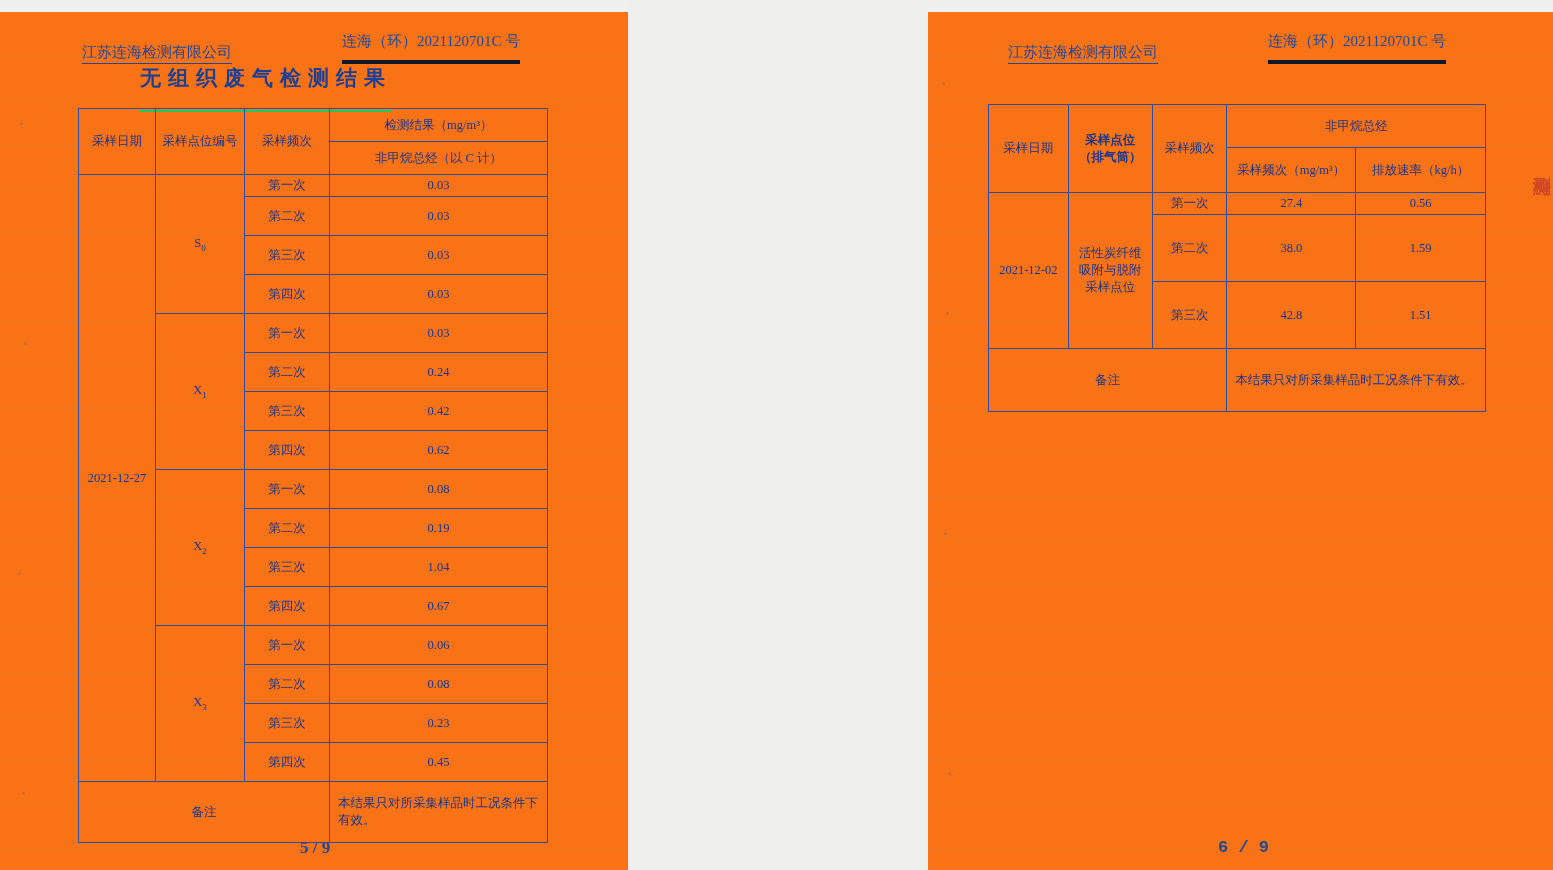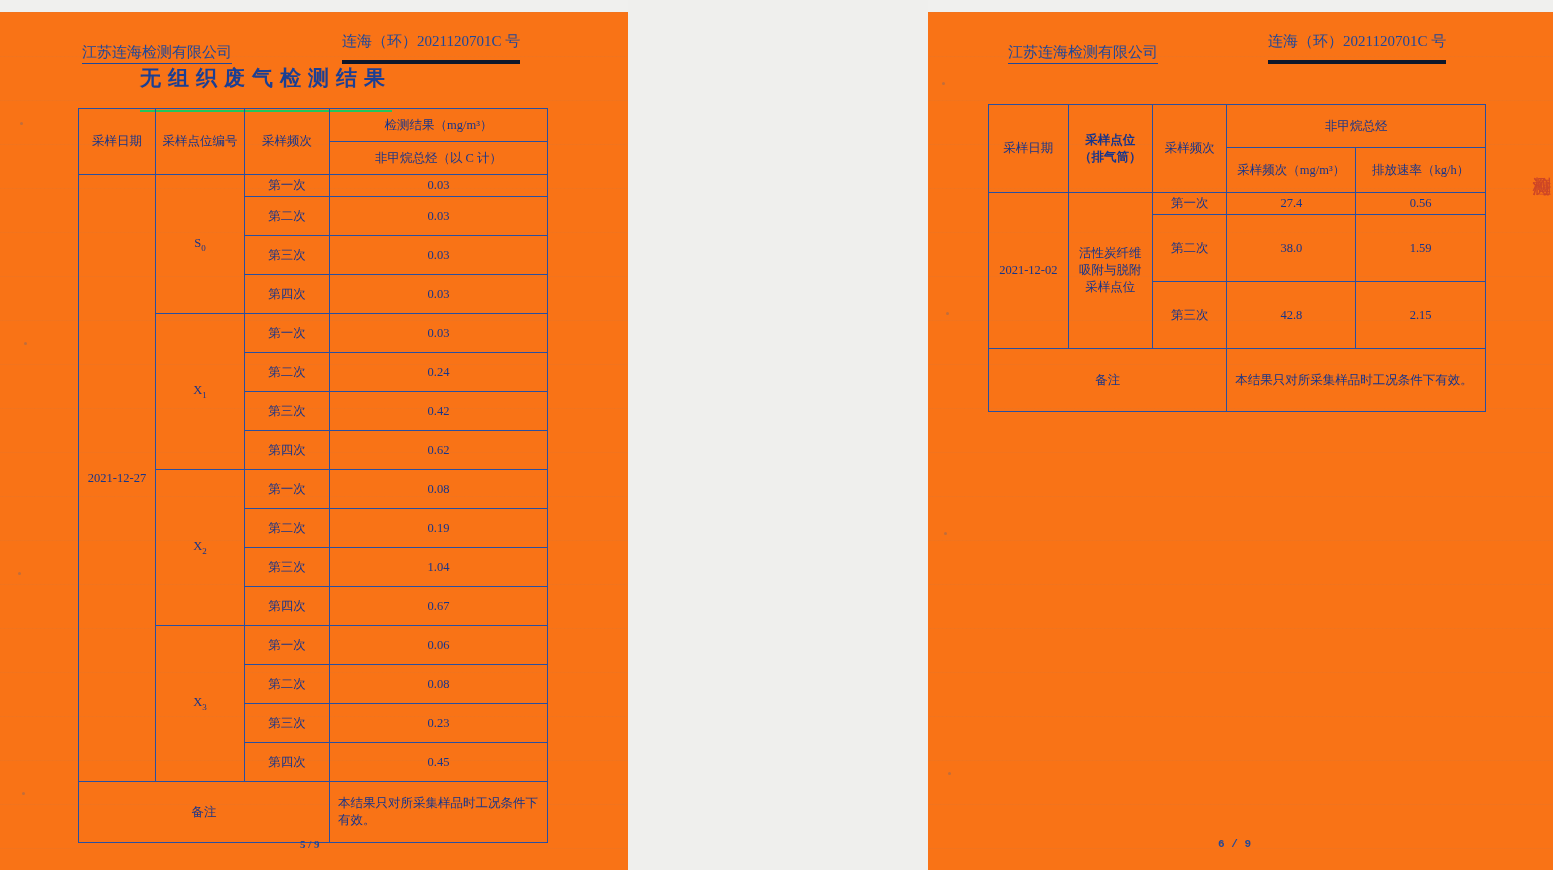--- a/index.html
+++ b/index.html
@@ -54,21 +54,21 @@
     text-align:center;
     vertical-align:middle;
     padding:2px 3px;
     font-weight:normal;
   }
   td.hd{font-weight:bold;}
   .sub{font-size:9px;vertical-align:sub;}
 
   .pagenum{
     position:absolute;
-    font-size:11px;color:#20489a;font-weight:bold;
+    font-size:17px;color:#20489a;font-weight:bold;
   }
 
   
   .stamp{
     position:absolute;right:0;top:150px;width:26px;height:130px;
     color:#c0392b;font-size:19px;line-height:22px;
     writing-mode:vertical-rl;
     opacity:.75;overflow:hidden;
   }
   .smudge{position:absolute;width:3px;height:3px;border-radius:50%;background:rgba(90,100,130,.35);}
@@ -225,21 +225,21 @@
         <td>0.56</td>
       </tr>
       <tr>
         <td style="height:62px;">第二次</td>
         <td>38.0</td>
         <td>1.59</td>
       </tr>
       <tr>
         <td style="height:62px;">第三次</td>
         <td>42.8</td>
-        <td>2.15</td>
+        <td>1.51</td>
       </tr>
 
       <tr>
         <td colspan="3" style="height:58px;">备注</td>
         <td colspan="2" style="text-align:left;padding-left:8px;">本结果只对所采集样品时工况条件下有效。</td>
       </tr>
     </tbody>
   </table>
 
   <div class="pagenum" style="left:290px;top:826px;font-family:Liberation Mono, monospace;">6 / 9</div>

